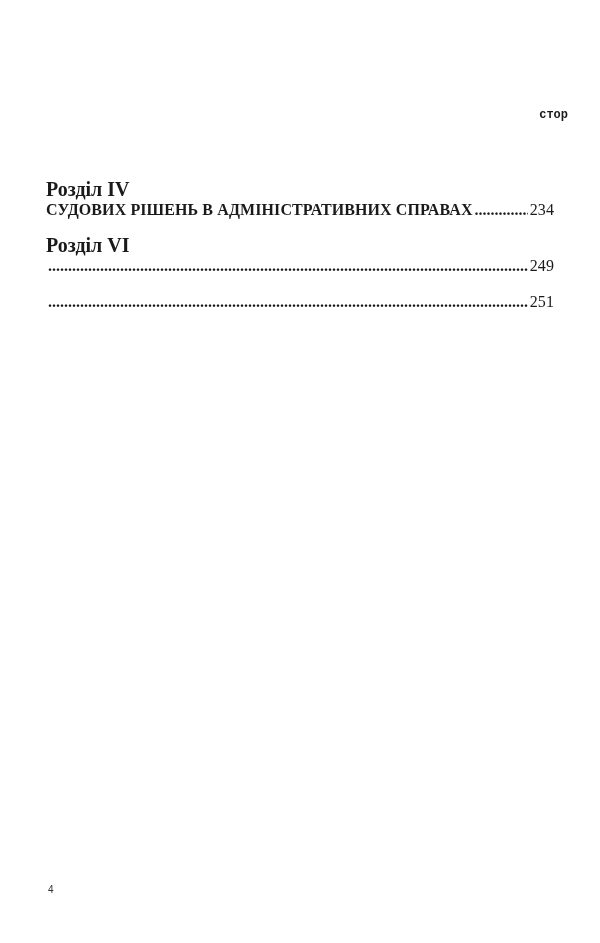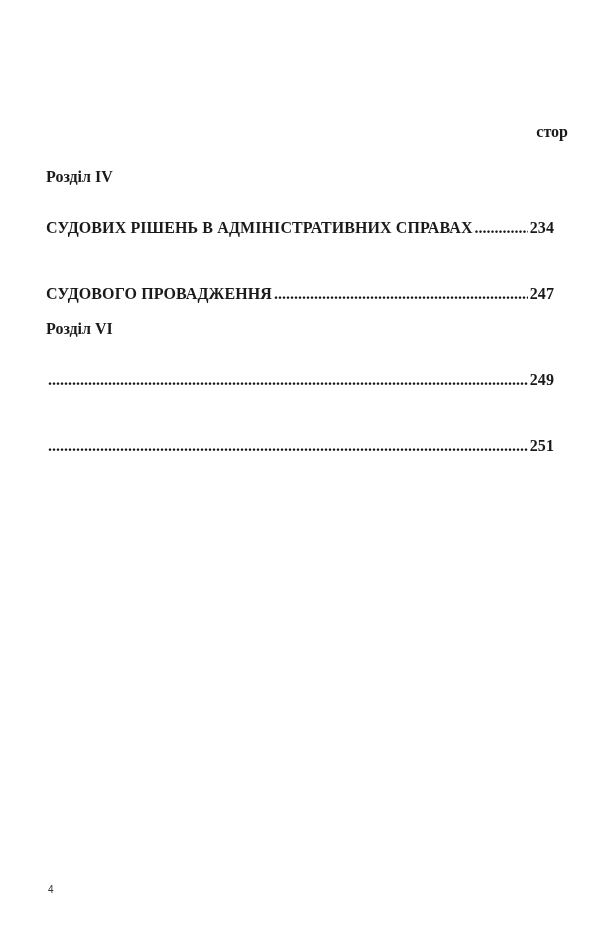--- a/index.html
+++ b/index.html
@@ -2,41 +2,41 @@
 <html><head>
 <meta charset="utf-8">
 <style>
   html, body { margin: 0; padding: 0; }
   body {
     width: 600px; height: 943px; background: #ffffff; position: relative;
     font-family: "Liberation Serif", "DejaVu Serif", serif; color: #1a1a1a;
     overflow: hidden;
   }
   .page-label {
-    position: absolute; top: 123px; right: 32px;
-    font-weight: bold; font-size: 16px;
+    position: absolute; top: 108px; right: 32px;
+    font-weight: bold; font-size: 12px; font-family: Liberation Mono, monospace;
   }
   .toc { position: absolute; left: 46px; width: 508px; top: 167px; }
   .entry { margin-bottom: 14px; }
-  .section-label { font-weight: bold; font-size: 16px; line-height: 20px; }
+  .section-label { font-weight: bold; font-size: 20px; line-height: 20px; margin-top: 12px; }
   .title-line {
     font-weight: bold; font-size: 16px; line-height: 22px;
     text-transform: uppercase; letter-spacing: 0.1px;
     white-space: nowrap;
   }
-  .last-line { display: flex; align-items: flex-end; white-space: nowrap; }
+  .last-line { display: flex; align-items: flex-start; white-space: nowrap; }
   .last-line .dots {
     flex: 1; overflow: hidden; margin: 0 2px;
     font-weight: bold;
   }
   .last-line .dots::before {
     content: "................................................................................................................................................................................";
     letter-spacing: 0px;
   }
-  .page-num { font-weight: bold; font-size: 16px; margin-top: 30px; }
+  .page-num { font-weight: normal; font-size: 16px; }
   .folio {
     position: absolute; left: 48px; top: 884px;
     font-family: "Liberation Sans", sans-serif; font-size: 10px; color: #333;
   }
 </style>
 </head>
 <body>
 
 <div class="page-label">стор</div>
 
@@ -45,25 +45,20 @@
   <div class="entry">
     <div class="section-label">Розділ IV</div>
     <div class="title-line last-line">
       <span>СУДОВИХ РІШЕНЬ В АДМІНІСТРАТИВНИХ СПРАВАХ</span>
       <span class="dots"></span>
       <span class="page-num">234</span>
     </div>
   </div>
 
   <div class="entry">
-    <div class="title-line last-line">
-      <span>СУДОВОГО ПРОВАДЖЕННЯ</span>
-      <span class="dots"></span>
-      <span class="page-num">247</span>
-    </div>
   </div>
 
   <div class="entry">
     <div class="section-label">Розділ VI</div>
     <div class="title-line last-line">
       <span class="dots"></span>
       <span class="page-num">249</span>
     </div>
   </div>
 

